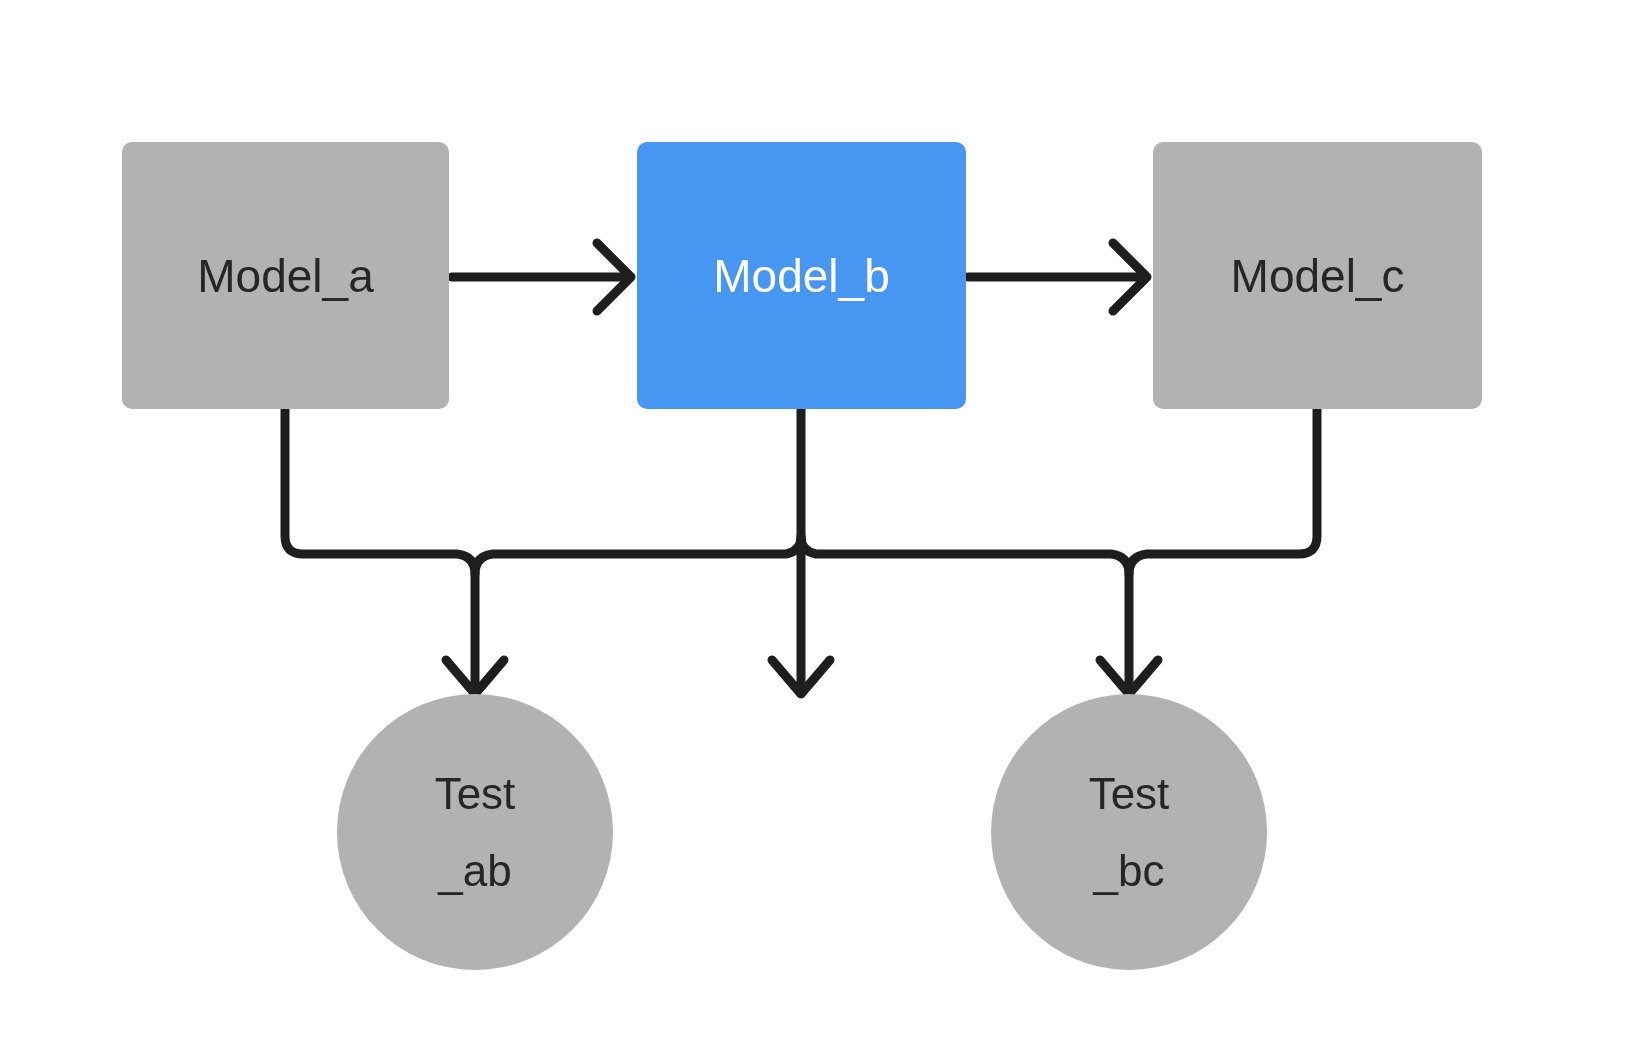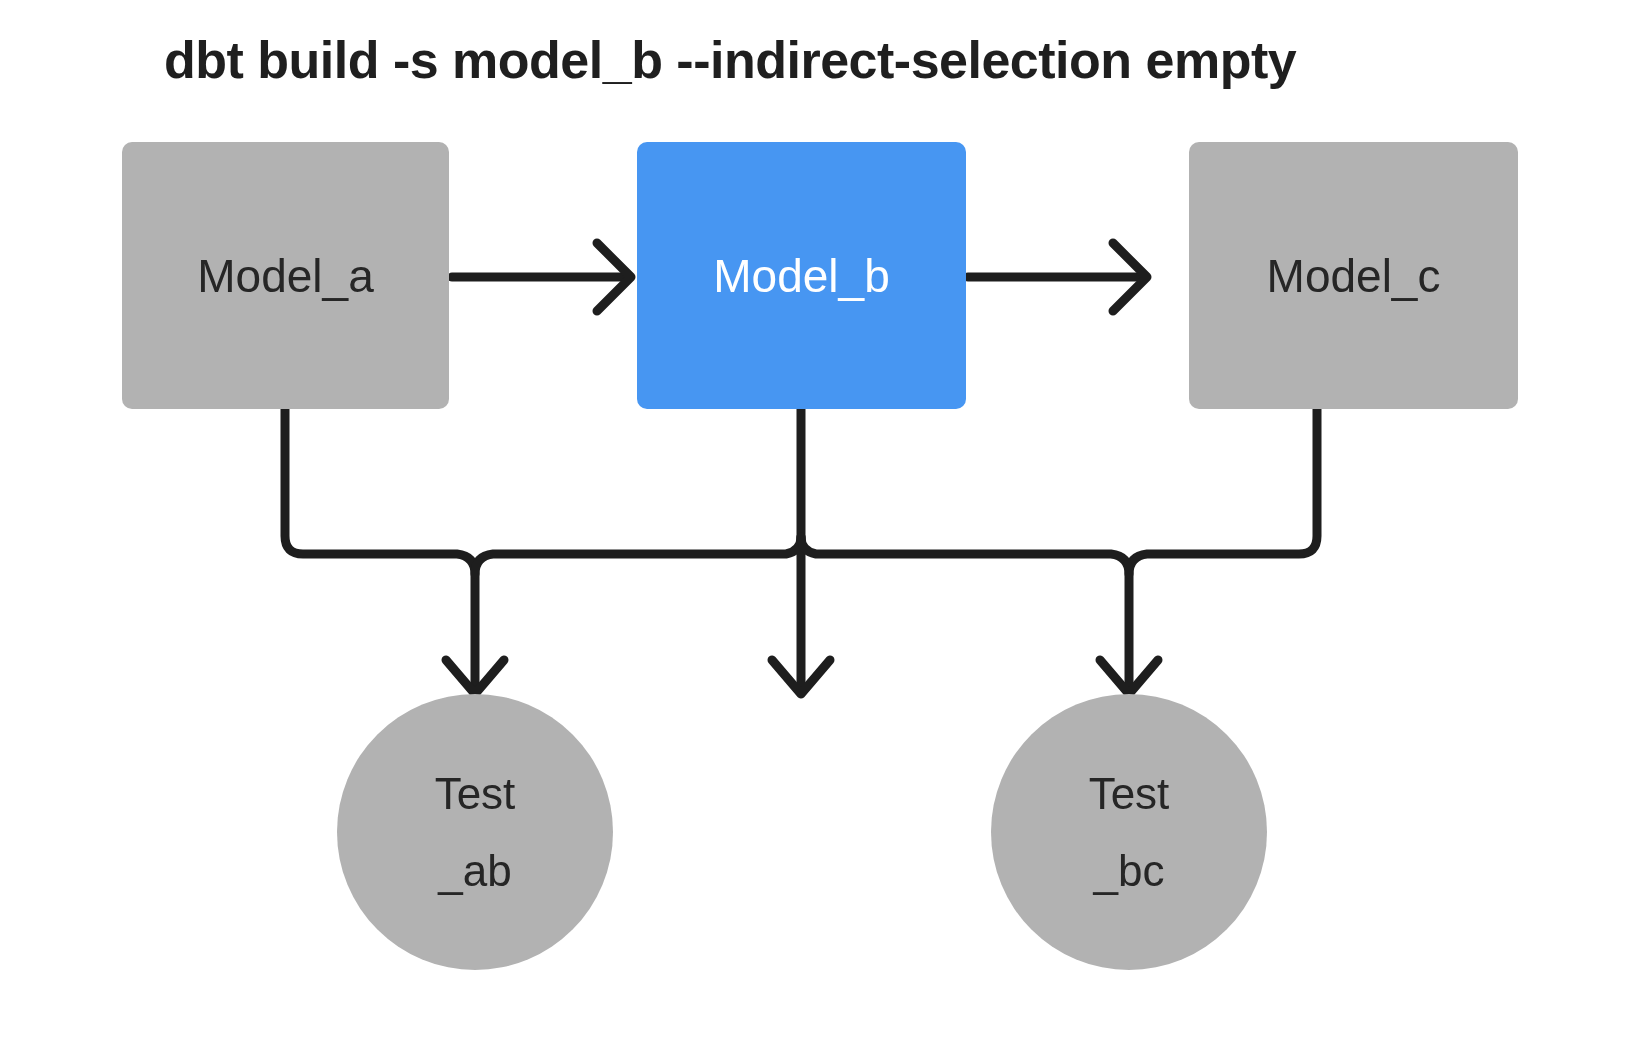--- a/index.html
+++ b/index.html
@@ -46,21 +46,21 @@
     font-size:46px;
     color:var(--text-dark);
     background:var(--node-gray);
   }
   .node-box.highlight{
     background:var(--node-blue);
     color:var(--text-light);
   }
   #box-a{left:122px;width:327px;}
   #box-b{left:637px;width:329px;}
-  #box-c{left:1189px;width:329px;}
+  #box-c{left:1153px;width:329px;}
   .node-circle{
     position:absolute;
     top:700px;width:276px;height:276px;
     border-radius:50%;
     background:var(--node-gray);
     display:flex;flex-direction:column;align-items:center;justify-content:center;
     font-size:44px;
     line-height:1.75;
     color:var(--text-dark);
     text-align:center;
@@ -68,21 +68,20 @@
   #circle-ab{left:337px;transform:translateY(-6px);}
   #circle-b{left:663px;}
   #circle-bc{left:991px;transform:translateY(-6px);}
   .circle-line{display:block;}
 </style>
 </head>
 <body>
 
 <div class="canvas">
 
-  <div class="title">dbt build -s model_b --indirect-selection empty</div>
 
   <svg class="connector-layer" viewBox="0 0 1630 1060" aria-hidden="true">
 
     <path d="M 452 277 H 626"></path>
     <path d="M 597 243 L 631 277 L 597 311"></path>
 
     <path d="M 968 277 H 1142"></path>
     <path d="M 1113 243 L 1147 277 L 1113 311"></path>
 
     <path d="M 285 409 V 536 Q 285 554 303 554 H 457 Q 475 556 475 574 V 690"></path>

